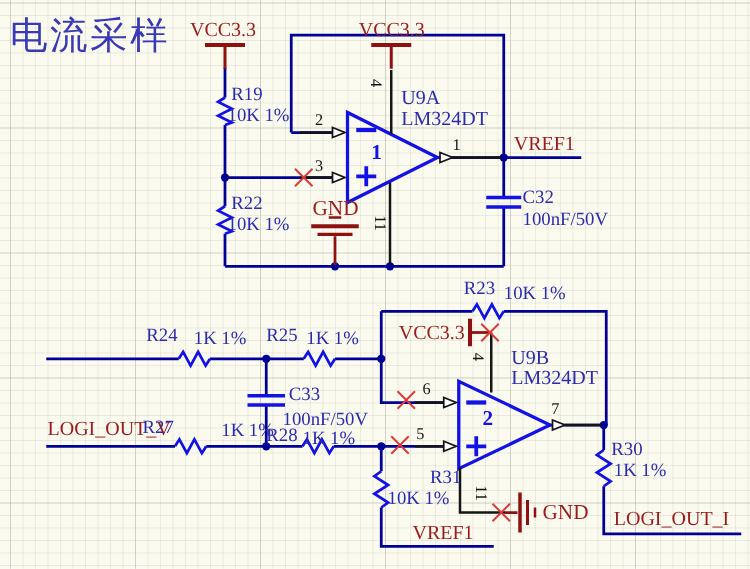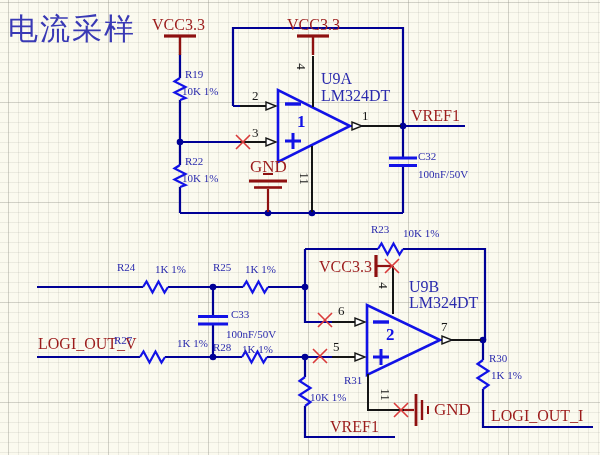--- a/index.html
+++ b/index.html
@@ -11,21 +11,21 @@
       linear-gradient(90deg, rgba(150,150,140,.30) 1px, transparent 1px),
       linear-gradient(rgba(150,150,140,.16) 1px, transparent 1px),
       linear-gradient(90deg, rgba(150,150,140,.16) 1px, transparent 1px);
     background-size:100px 100px,100px 100px,10px 10px,10px 10px;
     background-position:8px 2px;
     font-family:"Liberation Serif","DejaVu Serif",serif;
   }
   svg.layer{position:absolute;left:0;top:0;z-index:1;}
   .t{position:absolute;line-height:1;white-space:nowrap;z-index:3;}
   .net{color:#9B1B1B;font-size:16px;}
-  .des{color:#2B2BAD;font-size:11px;}
+  .des{color:#2B2BAD;font-size:15px;}
   .pin{color:#151515;font-size:13px;}
   .inner{color:#1212E6;font-size:17px;font-weight:bold;}
   .rot{transform:rotate(90deg);}
   .title{color:#3939B5;font-size:30px;letter-spacing:2px;}
   .wm{color:rgba(176,182,200,.75);font-size:17px;z-index:2;}
 </style>
 </head>
 <body>
 
 <div id="canvas">

